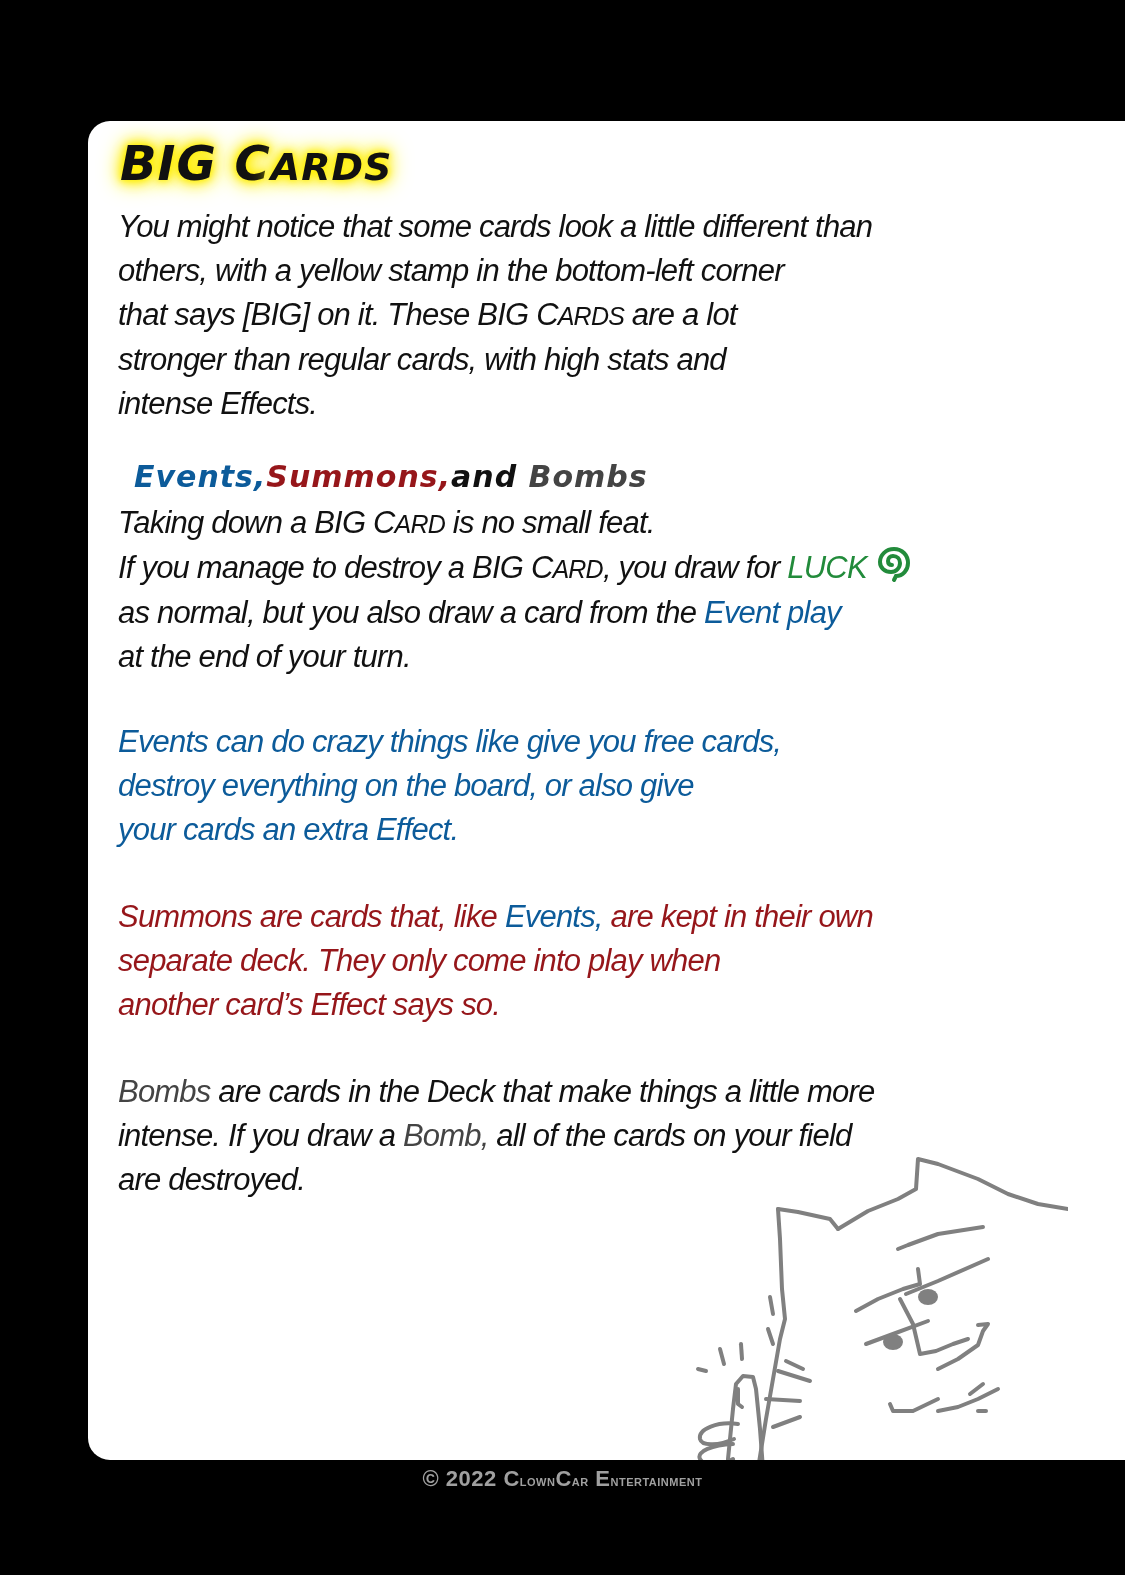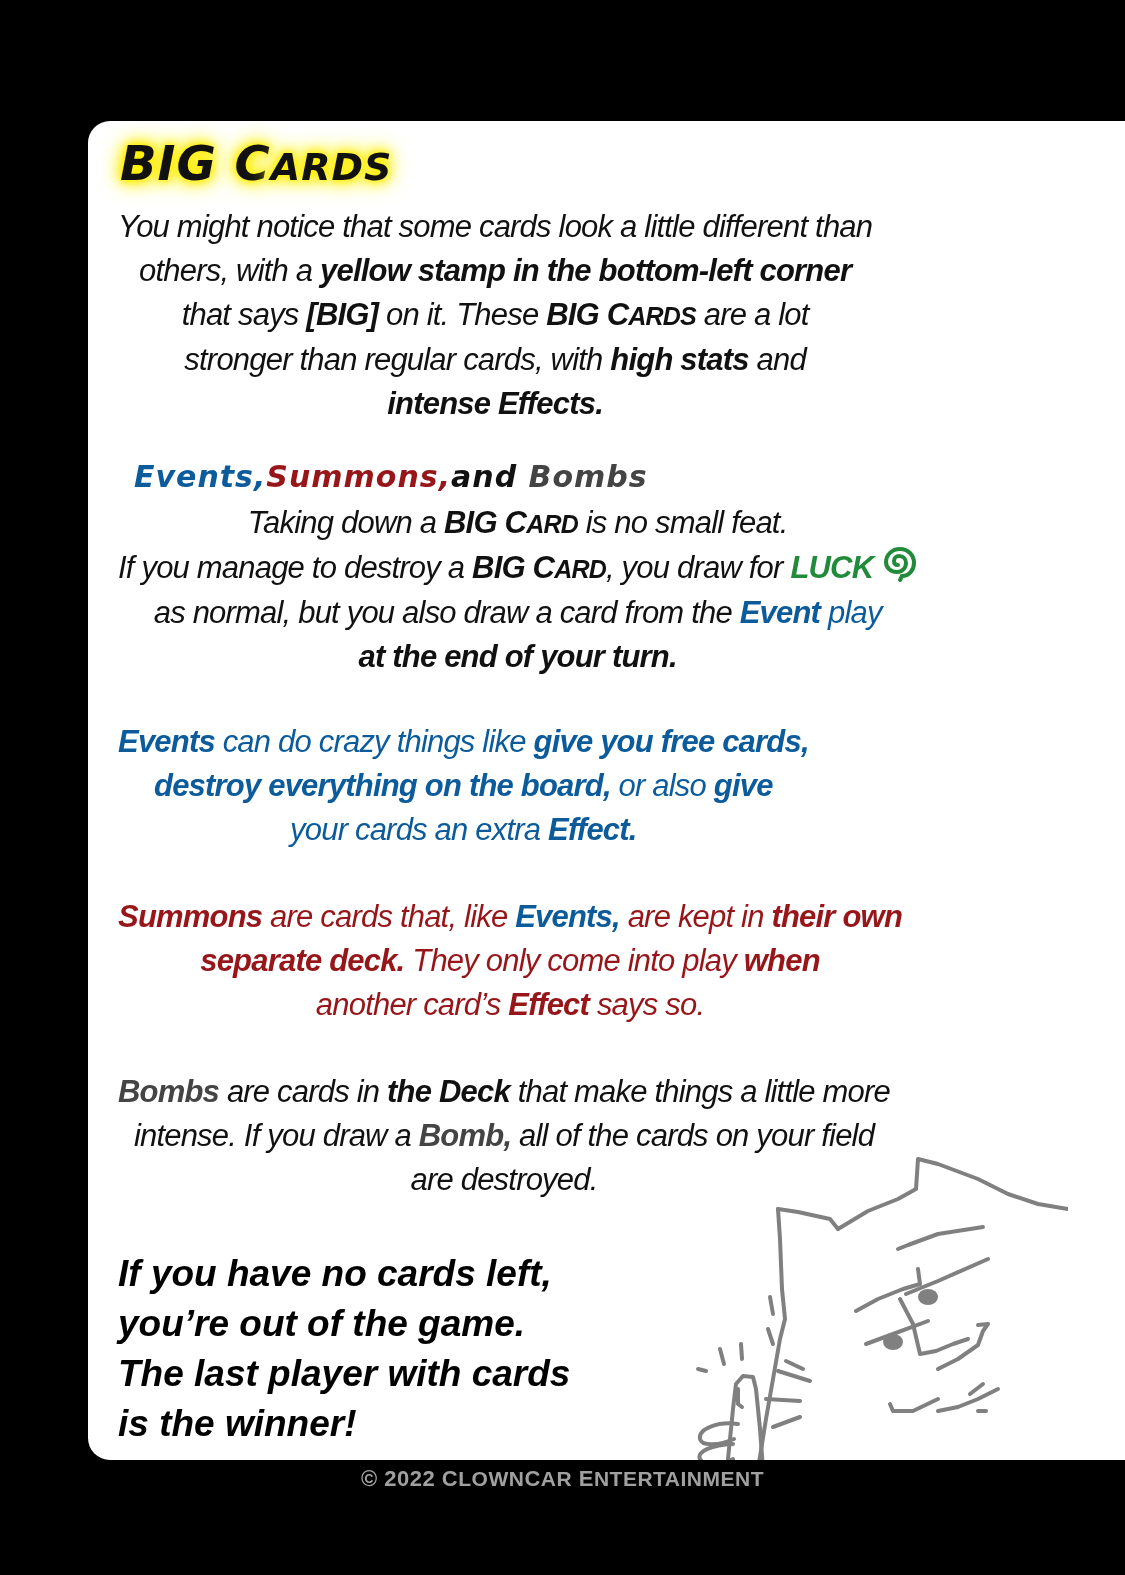--- a/index.html
+++ b/index.html
@@ -21,23 +21,23 @@
     .title {
       position: absolute; left: 32px; top: 14px;
       font-size: 48px; line-height: 56px; color: #111;
       text-shadow: 0 0 6px #ffee00, 0 0 12px #fff000, 0 0 18px #ffea00, 0 0 24px #fff200;
       margin: 0;
     }
     .title .sc { font-size: 38px; }
     .para {
       position: absolute; left: 30px; margin: 0;
       font-style: italic; font-size: 31px; line-height: 44px;
-      color: #111; letter-spacing: -0.8px; white-space: nowrap; text-align: center;
+      color: #111; letter-spacing: -0.8px; white-space: nowrap;
     }
-    .para b { font-weight: bold; margin-top: 13px; }
+    .para b { font-weight: normal; margin-top: 13px; }
     .sc-small { font-size: 25px; }
     .subtitle {
       position: absolute; left: 30px; top: 310px; margin: 16px;
       font-size: 30px; line-height: 60px; white-space: nowrap;
     }
     .blue { color: #0c5b9a; }
     .red { color: #96161a; }
     .dark { color: #111; }
     .gray { color: #444444; }
     .green { color: #228b3b; }
@@ -53,21 +53,21 @@
     }
     .cat {
       position: absolute; left: 550px; top: 1028px;
       width: 430px; height: 320px;
     }
     .copyright {
       position: absolute; left: 0; width: 1125px; top: 1466px;
       text-align: center; color: #a0a0a0;
       font-size: 22px; font-weight: bold; letter-spacing: 0.5px;
     }
-    .copyright .cap-small { font-size: 21px; }
+    .copyright .cap-small { font-size: 11px; }
   </style>
 </head>
 <body>
 
 <div class="card">
 
   <h1 class="title comic"><span>BIG</span> <span>C</span><span class="sc">ARDS</span></h1>
 
   <p class="para" style="top:84px;">
     <span>You might notice that some cards look a little different than</span><br>
@@ -99,26 +99,20 @@
     <b>separate deck.</b><span> They only come into play </span><b>when</b><br>
     <span>another card’s </span><b>Effect</b><span> says so.</span>
   </p>
 
   <p class="para" style="top:949px;">
     <b class="bomb-gray">Bombs</b><span> are cards in </span><b>the Deck</b><span> that make things a little more</span><br>
     <span>intense. If you draw a </span><b class="bomb-gray">Bomb,</b><span> all of the cards on your field</span><br>
     <span>are destroyed.</span>
   </p>
 
-  <p class="final">
-    <span>If you have no cards left,</span><br>
-    <span>you’re out of the game.</span><br>
-    <span>The last player with cards</span><br>
-    <span>is the winner!</span>
-  </p>
 
   <div class="cat">
     <svg width="430" height="320" viewBox="0 0 430 320" fill="none" stroke="#808080" stroke-width="4" stroke-linecap="round" stroke-linejoin="round">
 
       <path d="M140 60 L160 63 L192 70 L200 80"></path>
       <path d="M140 60 L142 90 L144 140 L147 170 L142 190 L135 230 L128 270 L120 320"></path>
 
       <path d="M200 80 L230 62 L260 50 L278 40 L280 10 L300 15 L340 30 L370 45 L400 55 L430 60"></path>
 
       <path d="M260 100 L270 96 L300 85 L345 78"></path>

